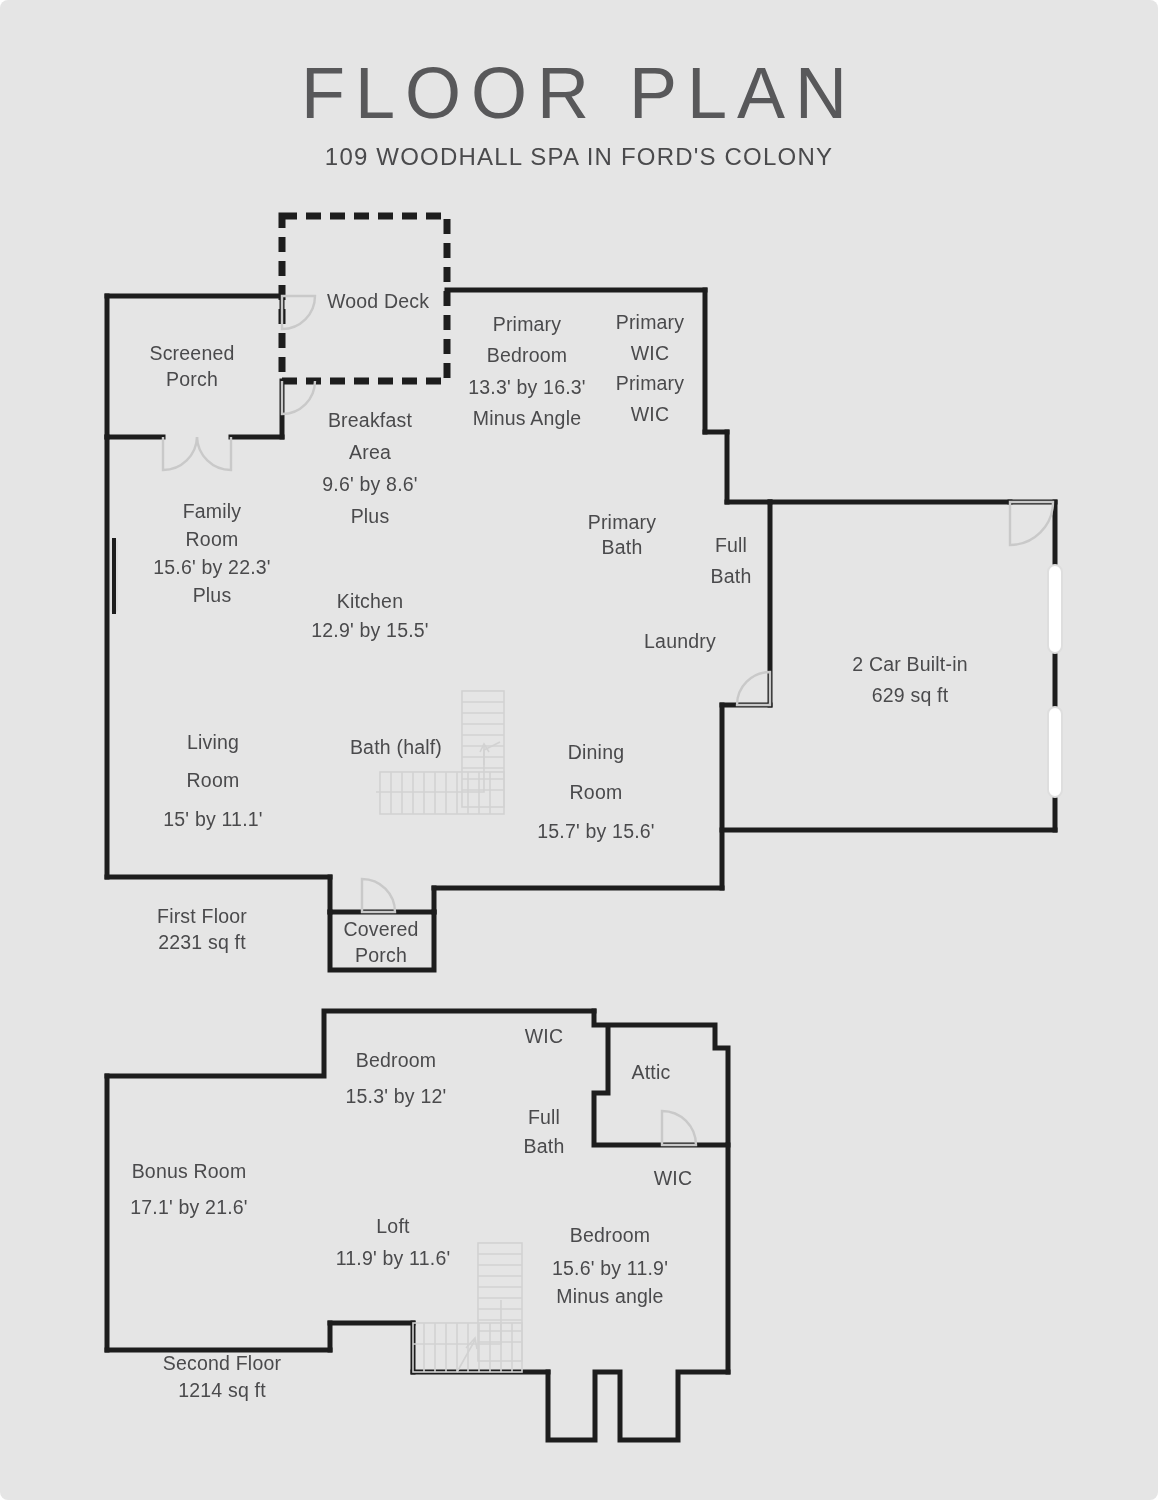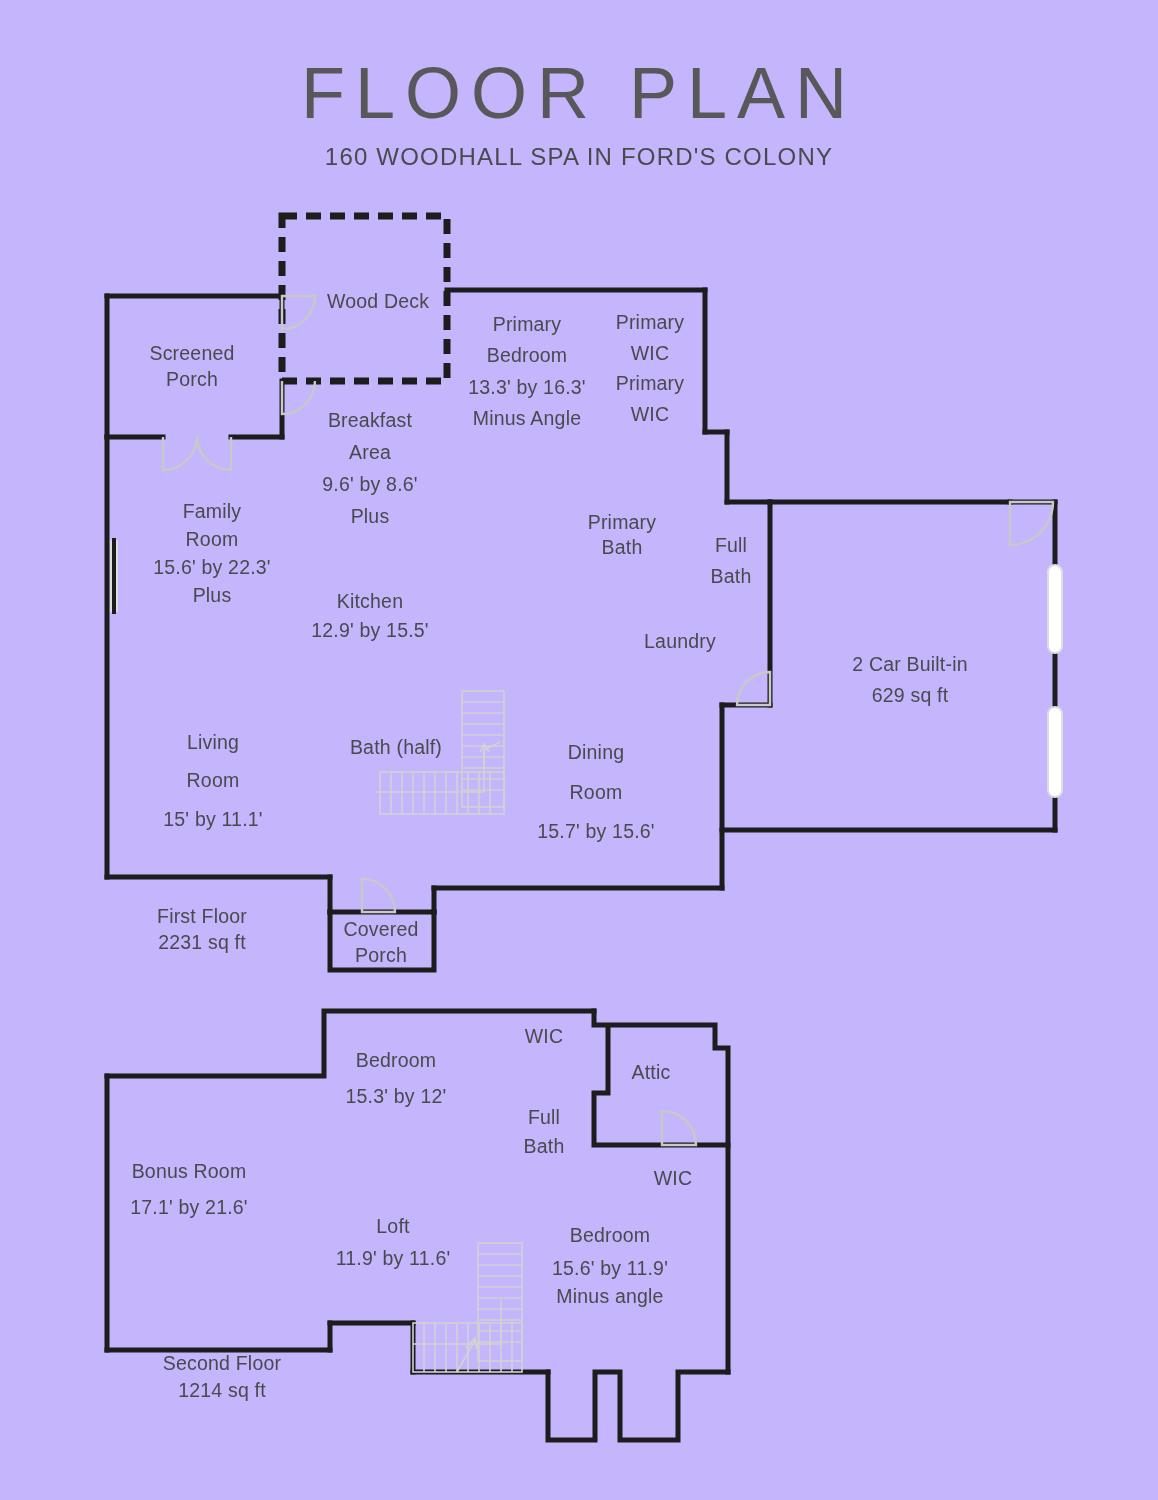--- a/index.html
+++ b/index.html
@@ -12,21 +12,22 @@
     height: 1500px;
     font-family: "Liberation Sans", sans-serif;
     color: #3a3a3a;
     position: relative;
     overflow: hidden;
   }
   #page {
     position: relative;
     width: 1158px;
     height: 1500px;
-    background: #c4b5fd;
+    background: #e5e5e5;
+    border-radius: 8px;
   }
   .title {
     position: absolute;
     top: 52px;
     left: 0;
     width: 1158px;
     text-align: center;
     font-size: 72px;
     letter-spacing: 10px;
     font-weight: 300;
@@ -94,21 +95,21 @@
     text-anchor: middle;
     letter-spacing: 0.2px;
   }
 </style>
 </head>
 <body>
 
 <div id="page">
 
   <div class="title">FLOOR PLAN</div>
-  <div class="subtitle">160 WOODHALL SPA IN FORD'S COLONY</div>
+  <div class="subtitle">109 WOODHALL SPA IN FORD'S COLONY</div>
 
   <svg class="plan" viewBox="0 0 1158 1500">
 
     <g>
 
       <path class="deck" d="M 282,216 L 447,216 L 447,381 L 282,381 L 282,216 Z"></path>
 
       <path class="wall" d="M 107,296 L 282,296"></path>
       <path class="wall" d="M 107,296 L 107,437"></path>
       <path class="wall" d="M 107,437 L 163,437"></path>

